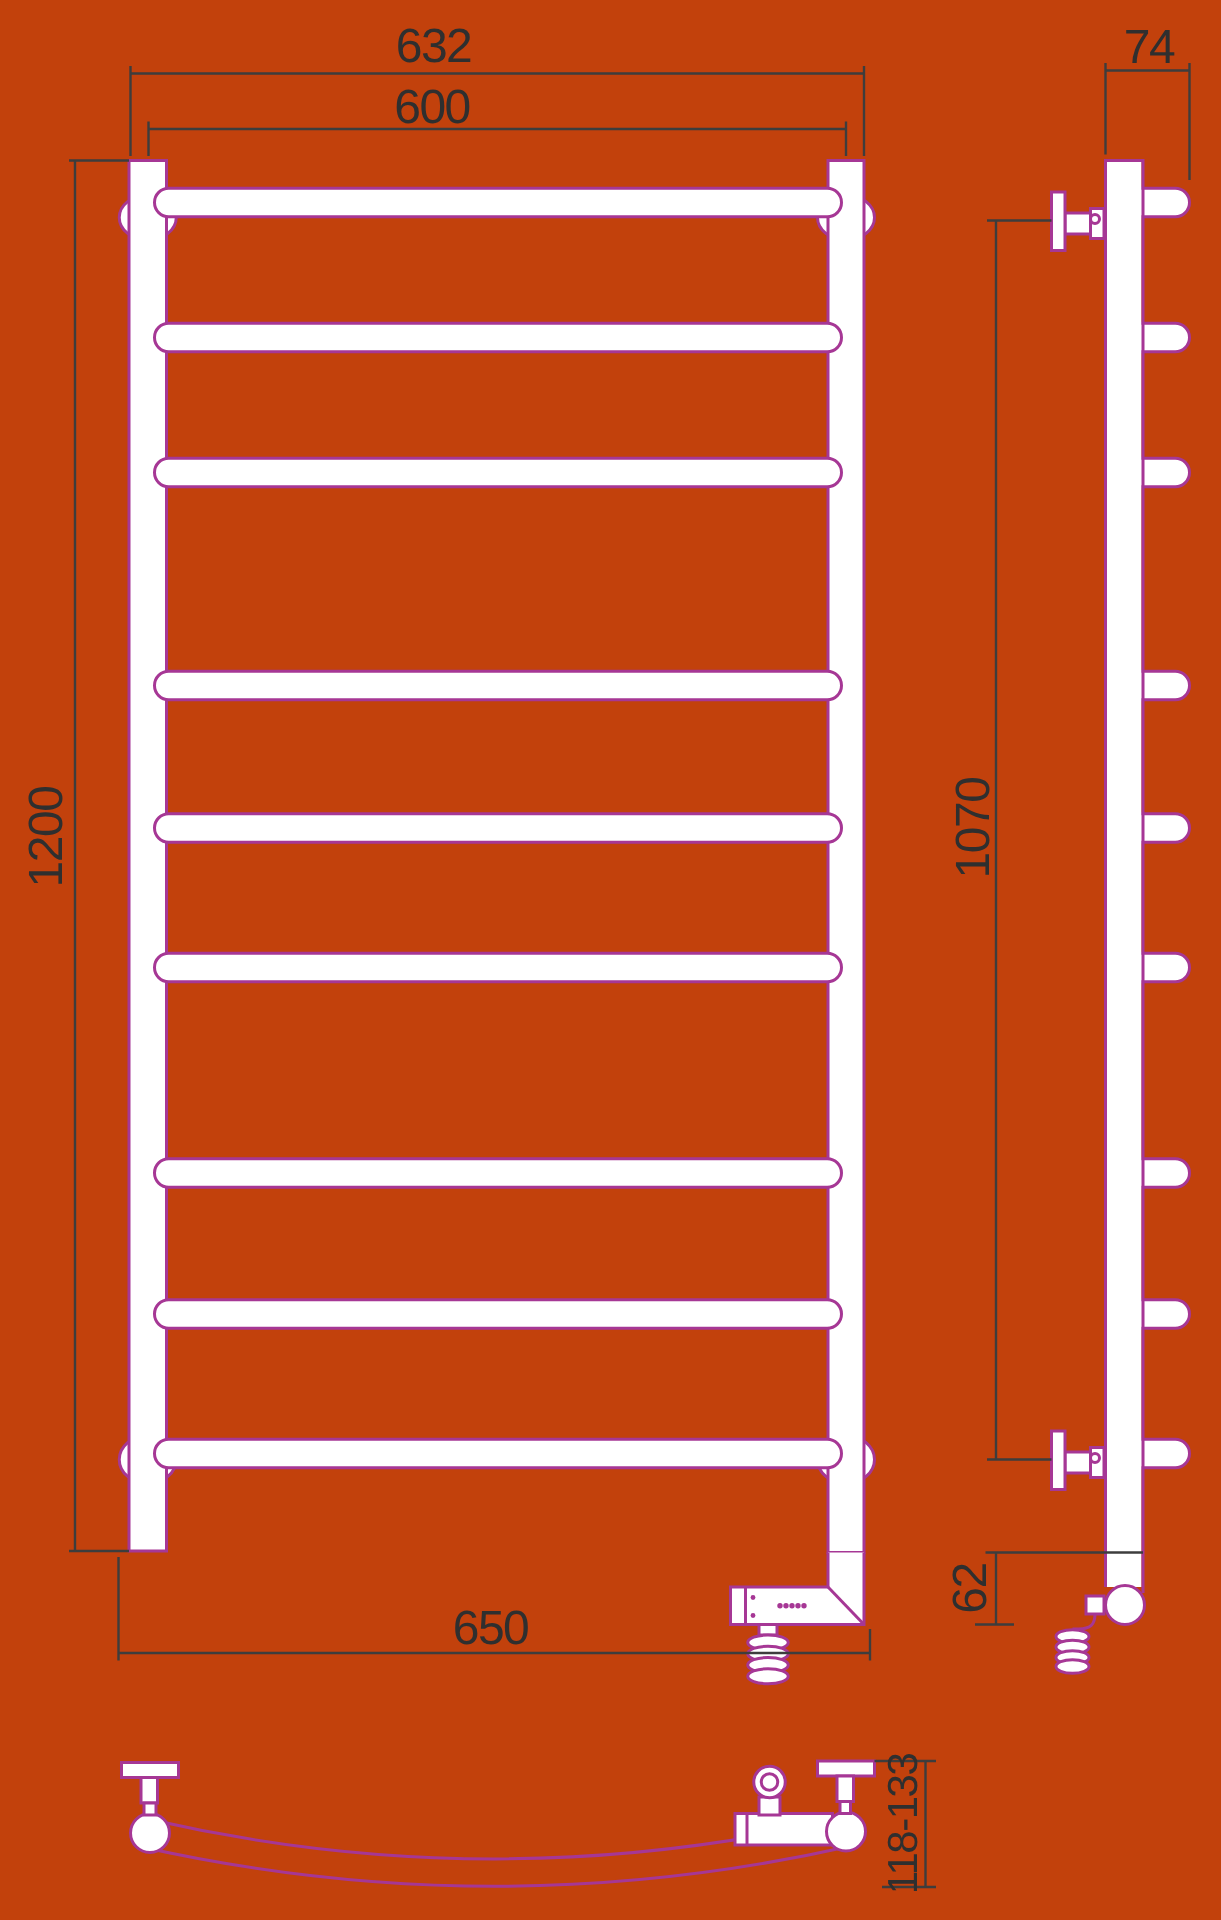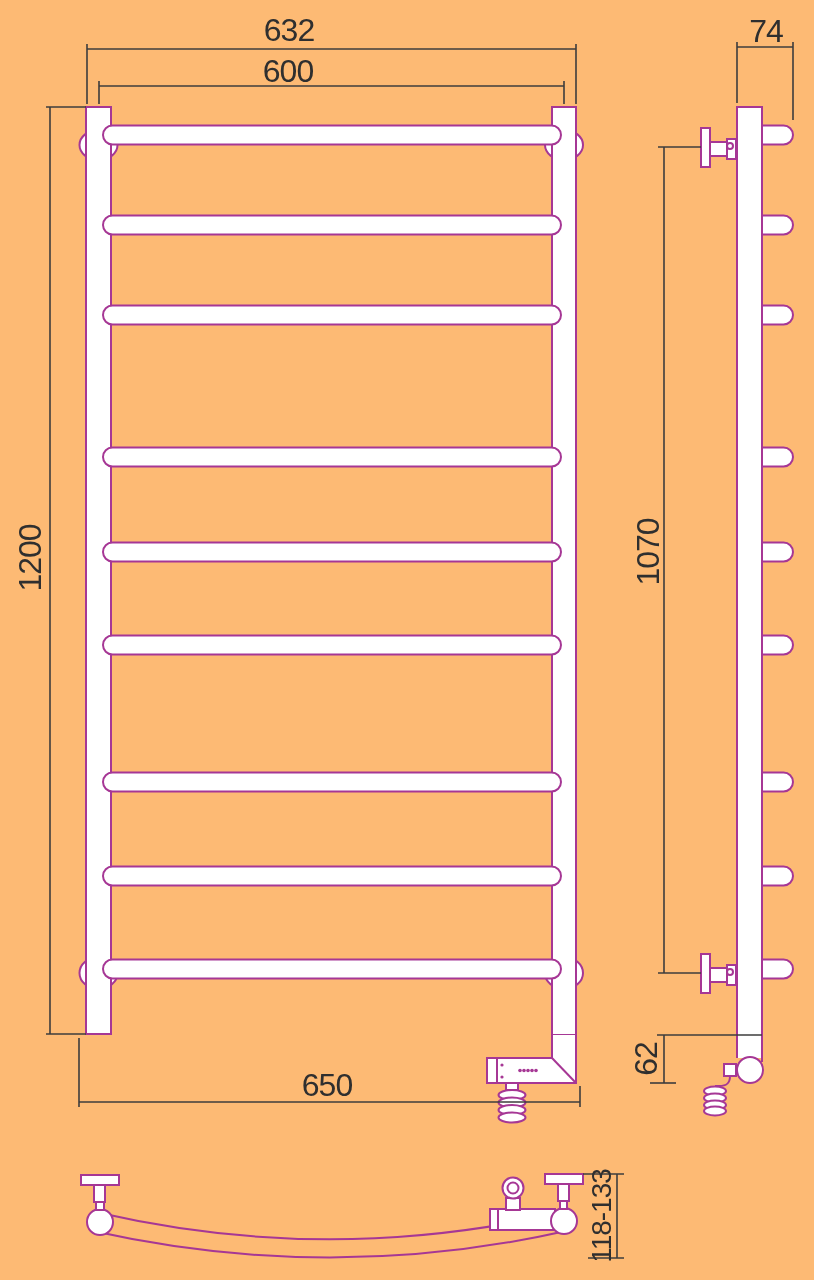--- a/index.html
+++ b/index.html
@@ -1,16 +1,16 @@
 <!DOCTYPE html>
 <html><head>
 <meta charset="utf-8">
 <style>
   html,body{margin:0;padding:0;background:#ffffff;}
-  .sheet{position:relative;width:814px;height:1280px;background:#fdba74;overflow:hidden;}
+  .sheet{position:relative;width:814px;height:1280px;background:#c2410c;overflow:hidden;}
   svg{display:block;}
   text.dim{
     font-family:"Liberation Sans", sans-serif;
     font-size:32px;
     letter-spacing:-1px;
     fill:#2f2f2f;
   }
   text.dim.small{font-size:28px;}
 </style>
 </head>

